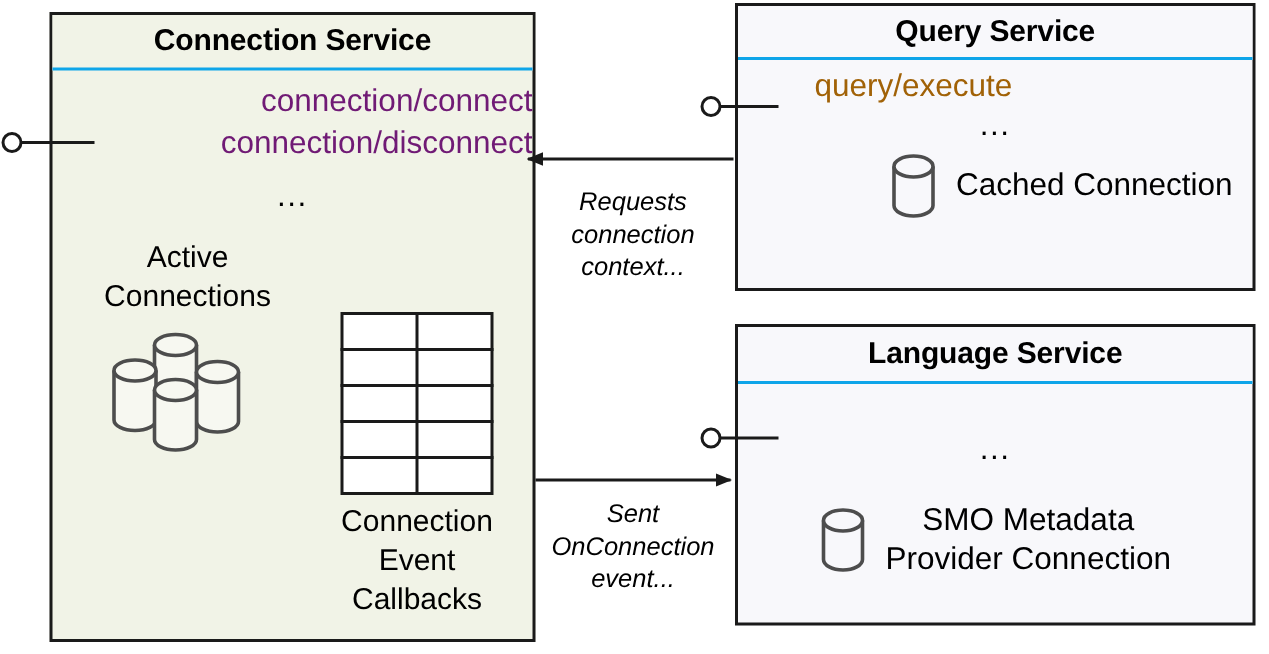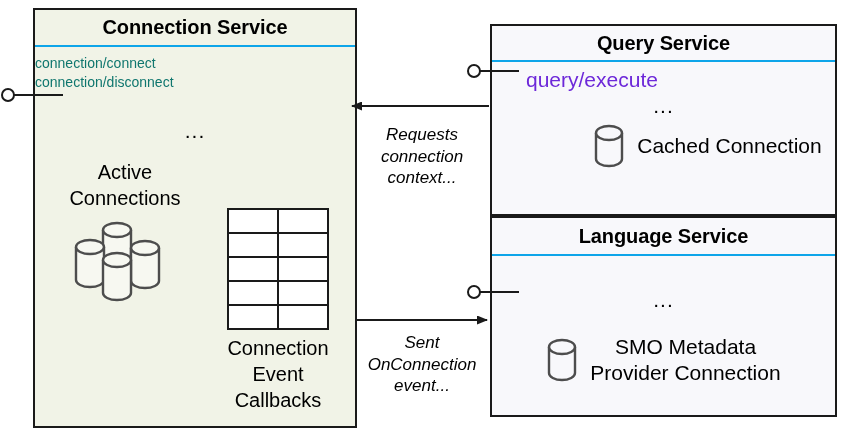--- a/index.html
+++ b/index.html
@@ -56,24 +56,24 @@
   #connection-service .title-bar {
     height: 37px;
     font-size: 20px;
     background: #f1f3e7;
   }
   #cs-endpoints {
     position: absolute;
     left: 0;
     top: 7px;
     width: 100%;
-    text-align: left;
-    font-size: 14px;
+    text-align: right;
+    font-size: 21px;
     line-height: 1.33;
-    color: #0f766e;
+    color: #701a75;
   }
   #cs-ellipsis {
     position: absolute;
     left: 0;
     top: 72px;
     width: 100%;
     text-align: center;
     font-size: 21px;
     color: #000;
     letter-spacing: 1px;
@@ -113,21 +113,21 @@
   #callbacks-label {
     margin-top: 4px;
     font-size: 20px;
     line-height: 1.3;
     color: #000;
   }
 
   
   #query-service {
     left: 490px;
-    top: 24px;
+    top: 2px;
     width: 347px;
     height: 192px;
     background: #f8f8fb;
   }
   #query-service .title-bar {
     height: 36px;
     font-size: 20px;
     background: #f8f8fb;
   }
   
@@ -142,24 +142,24 @@
     height: 38px;
     font-size: 20px;
     background: #f8f8fb;
   }
 
   .svc-endpoint {
     position: absolute;
     left: 0;
     top: 6px;
     width: 100%;
-    padding-left: 34px;
+    padding-left: 51px;
     box-sizing: border-box;
     font-size: 21px;
-    color: #6d28d9;
+    color: #a16207;
   }
   .svc-ellipsis {
     position: absolute;
     left: 0;
     top: 32px;
     width: 100%;
     text-align: center;
     font-size: 21px;
     letter-spacing: 1px;
     color: #000;

